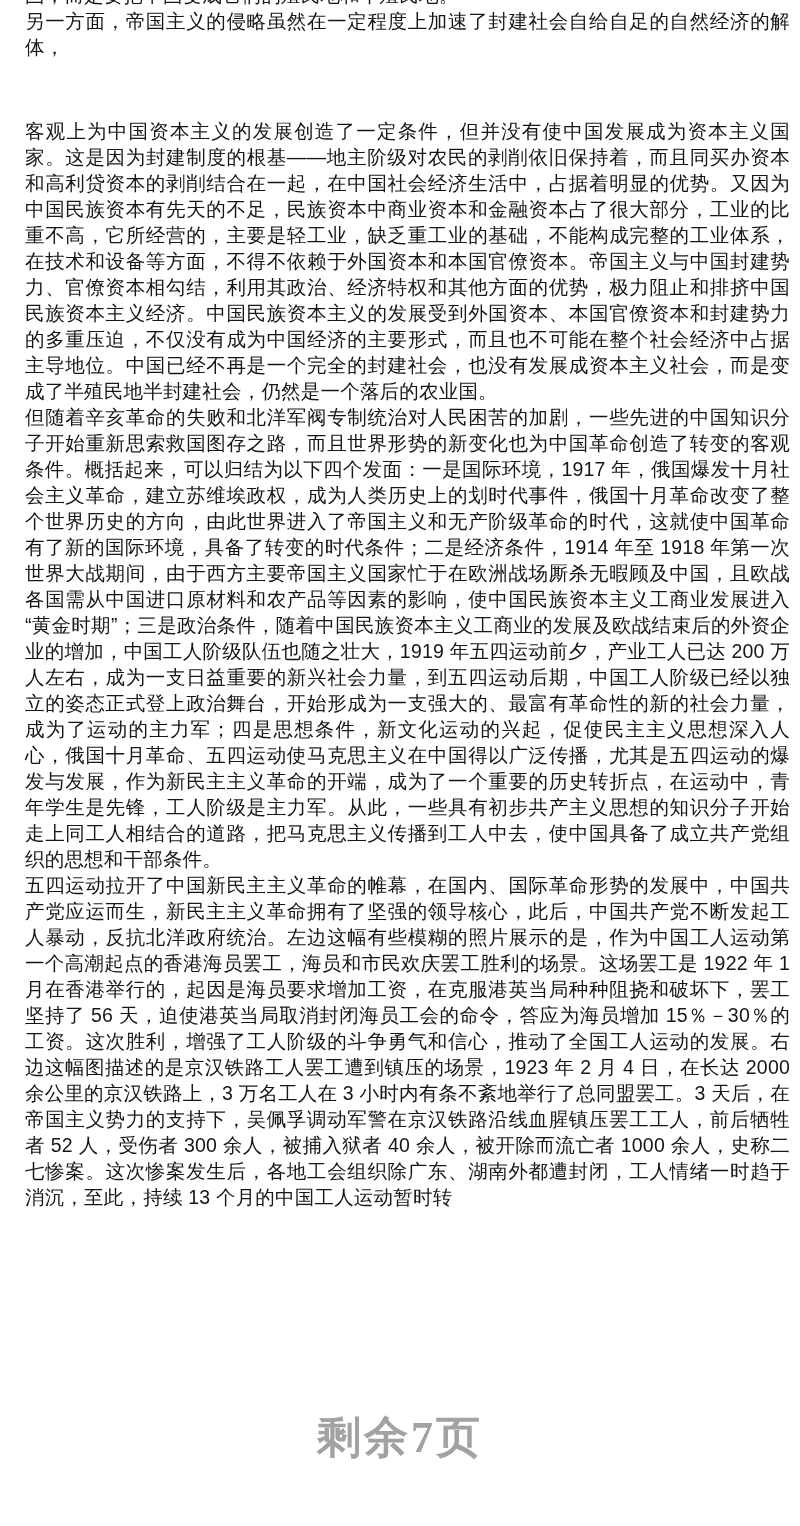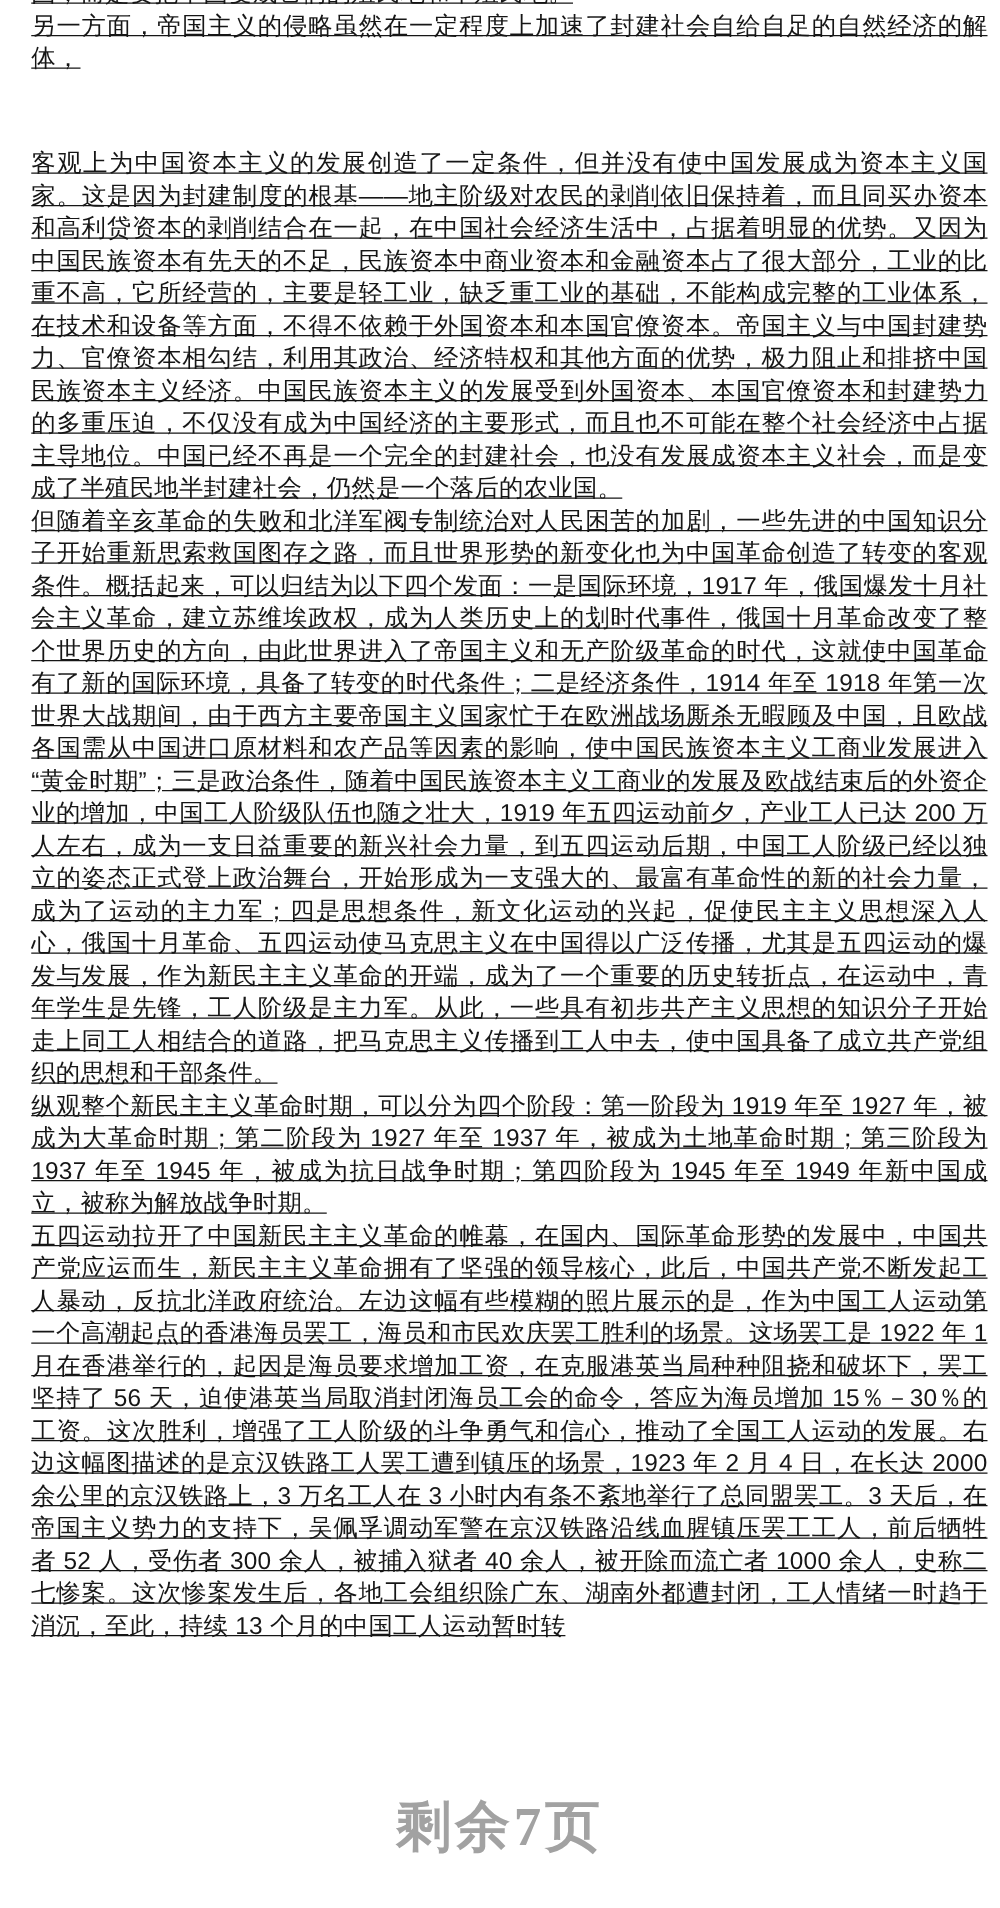--- a/index.html
+++ b/index.html
@@ -20,54 +20,51 @@
     padding: 0 10px 0 25px;
     color: #161616;
     font-size: 19.5px;
     line-height: 26px;
     text-align: justify;
     text-justify: inter-ideograph;
     letter-spacing: 0.2px;
   }
   .para {
     margin: 0;
-    text-decoration: underline;
   }
   .para.gap-after {
     margin-bottom: 58px;
   }
   .preview-footer {
     position: absolute;
     left: 0;
     top: 1408px;
     width: 100%;
     display: flex;
     justify-content: center;
     align-items: center;
     gap: 48px;
     color: #a2a2a2;
     font-family: "Liberation Serif", "DejaVu Serif", serif;
     font-size: 44px;
     font-weight: 700;
     letter-spacing: 3px;
     white-space: nowrap;
-    margin-top: 24px;
   }
 </style>
 </head>
 <body>
 
 <div class="page">
 
   <div class="doc-text">
     <p class="para">国，而是要把中国变成它们的殖民地和半殖民地。</p>
     <p class="para gap-after">另一方面，帝国主义的侵略虽然在一定程度上加速了封建社会自给自足的自然经济的解体，</p>
     <p class="para">客观上为中国资本主义的发展创造了一定条件，但并没有使中国发展成为资本主义国家。这是因为封建制度的根基——地主阶级对农民的剥削依旧保持着，而且同买办资本和高利贷资本的剥削结合在一起，在中国社会经济生活中，占据着明显的优势。又因为中国民族资本有先天的不足，民族资本中商业资本和金融资本占了很大部分，工业的比重不高，它所经营的，主要是轻工业，缺乏重工业的基础，不能构成完整的工业体系，在技术和设备等方面，不得不依赖于外国资本和本国官僚资本。帝国主义与中国封建势力、官僚资本相勾结，利用其政治、经济特权和其他方面的优势，极力阻止和排挤中国民族资本主义经济。中国民族资本主义的发展受到外国资本、本国官僚资本和封建势力的多重压迫，不仅没有成为中国经济的主要形式，而且也不可能在整个社会经济中占据主导地位。中国已经不再是一个完全的封建社会，也没有发展成资本主义社会，而是变成了半殖民地半封建社会，仍然是一个落后的农业国。</p>
     <p class="para">但随着辛亥革命的失败和北洋军阀专制统治对人民困苦的加剧，一些先进的中国知识分子开始重新思索救国图存之路，而且世界形势的新变化也为中国革命创造了转变的客观条件。概括起来，可以归结为以下四个发面：一是国际环境，1917 年，俄国爆发十月社会主义革命，建立苏维埃政权，成为人类历史上的划时代事件，俄国十月革命改变了整个世界历史的方向，由此世界进入了帝国主义和无产阶级革命的时代，这就使中国革命有了新的国际环境，具备了转变的时代条件；二是经济条件，1914 年至 1918 年第一次世界大战期间，由于西方主要帝国主义国家忙于在欧洲战场厮杀无暇顾及中国，且欧战各国需从中国进口原材料和农产品等因素的影响，使中国民族资本主义工商业发展进入“黄金时期”；三是政治条件，随着中国民族资本主义工商业的发展及欧战结束后的外资企业的增加，中国工人阶级队伍也随之壮大，1919 年五四运动前夕，产业工人已达 200 万人左右，成为一支日益重要的新兴社会力量，到五四运动后期，中国工人阶级已经以独立的姿态正式登上政治舞台，开始形成为一支强大的、最富有革命性的新的社会力量，成为了运动的主力军；四是思想条件，新文化运动的兴起，促使民主主义思想深入人心，俄国十月革命、五四运动使马克思主义在中国得以广泛传播，尤其是五四运动的爆发与发展，作为新民主主义革命的开端，成为了一个重要的历史转折点，在运动中，青年学生是先锋，工人阶级是主力军。从此，一些具有初步共产主义思想的知识分子开始走上同工人相结合的道路，把马克思主义传播到工人中去，使中国具备了成立共产党组织的思想和干部条件。</p>
-    <p class="para">纵观整个新民主主义革命时期，可以分为四个阶段：第一阶段为 1919 年至 1927 年，被成为大革命时期；第二阶段为 1927 年至 1937 年，被成为土地革命时期；第三阶段为 1937 年至 1945 年，被成为抗日战争时期；第四阶段为 1945 年至 1949 年新中国成立，被称为解放战争时期。</p>
     <p class="para">五四运动拉开了中国新民主主义革命的帷幕，在国内、国际革命形势的发展中，中国共产党应运而生，新民主主义革命拥有了坚强的领导核心，此后，中国共产党不断发起工人暴动，反抗北洋政府统治。左边这幅有些模糊的照片展示的是，作为中国工人运动第一个高潮起点的香港海员罢工，海员和市民欢庆罢工胜利的场景。这场罢工是 1922 年 1 月在香港举行的，起因是海员要求增加工资，在克服港英当局种种阻挠和破坏下，罢工坚持了 56 天，迫使港英当局取消封闭海员工会的命令，答应为海员增加 15％－30％的工资。这次胜利，增强了工人阶级的斗争勇气和信心，推动了全国工人运动的发展。右边这幅图描述的是京汉铁路工人罢工遭到镇压的场景，1923 年 2 月 4 日，在长达 2000 余公里的京汉铁路上，3 万名工人在 3 小时内有条不紊地举行了总同盟罢工。3 天后，在帝国主义势力的支持下，吴佩孚调动军警在京汉铁路沿线血腥镇压罢工工人，前后牺牲者 52 人，受伤者 300 余人，被捕入狱者 40 余人，被开除而流亡者 1000 余人，史称二七惨案。这次惨案发生后，各地工会组织除广东、湖南外都遭封闭，工人情绪一时趋于消沉，至此，持续 13 个月的中国工人运动暂时转</p>
   </div>
 
   <div class="preview-footer">
     <span>剩余7页</span>
   </div>
 
 </div>
 
 </body></html>

